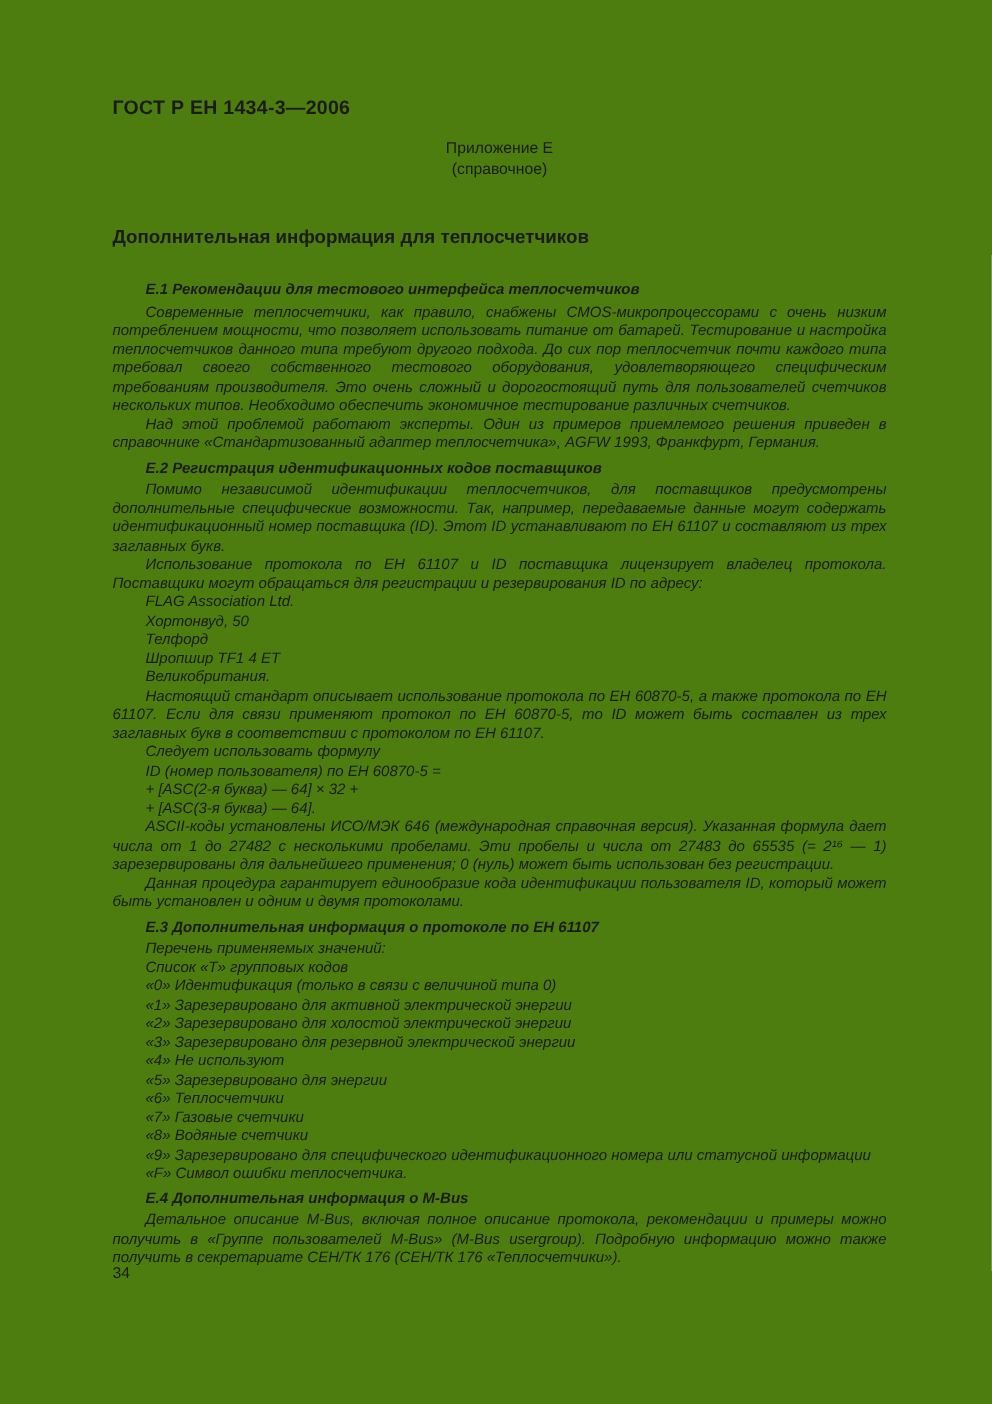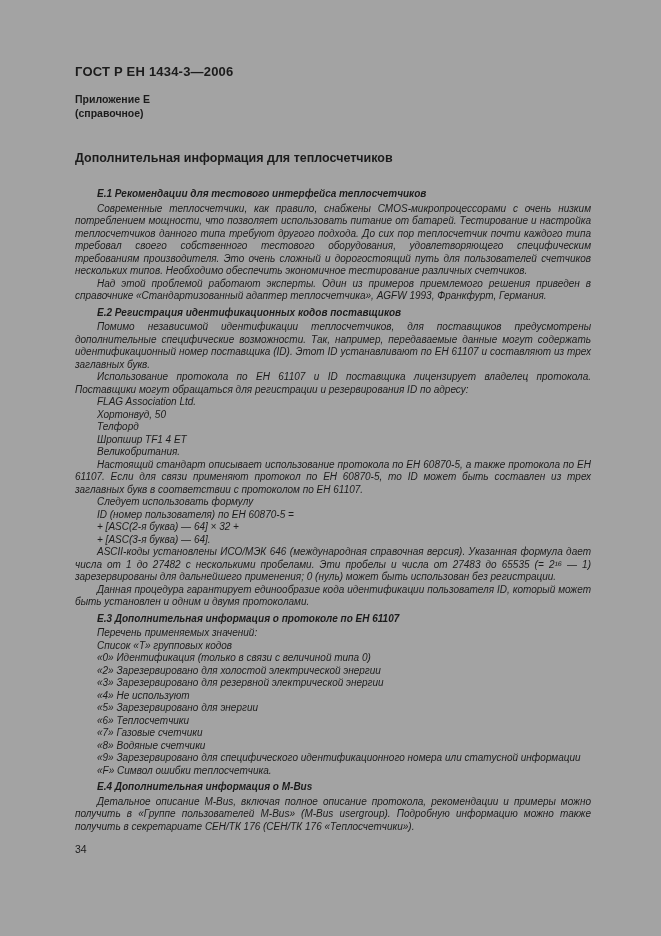--- a/index.html
+++ b/index.html
@@ -6,37 +6,38 @@
   body {
     width: 661px; height: 936px;
     background: #ffffff;
     color: #1b1b1b;
     font-family: "Liberation Sans", "DejaVu Sans", sans-serif;
     overflow: hidden;
   }
   .page {
     position: relative;
     width: 661px; height: 936px;
-    background: #a3a3a3;
+    background: #4d7c0f;
     box-sizing: border-box;
   }
   .doc-header {
     position: absolute;
     left: 75px; top: 64px;
     font-size: 13px;
     font-weight: bold;
     letter-spacing: 0.2px;
     white-space: nowrap;
   }
   .appendix-block {
     position: absolute;
     left: 75px; top: 92px;
     width: 516px;
+    text-align: center;
     font-size: 10.5px;
-    font-weight: bold;
+    font-weight: normal;
     line-height: 14px;
   }
   .doc-title {
     position: absolute;
     left: 75px; top: 151px;
     width: 516px;
     font-size: 12.5px;
     font-weight: bold;
   }
   .doc-body {
@@ -94,20 +95,21 @@
       <p class="line">Следует использовать формулу</p>
       <p class="line">ID (номер пользователя) по ЕН 60870-5 =</p>
       <p class="line">+ [ASC(2-я буква) — 64] × 32 +</p>
       <p class="line">+ [ASC(3-я буква) — 64].</p>
       <p class="para">ASCII-коды установлены ИСО/МЭК 646 (международная справочная версия). Указанная формула дает числа от 1 до 27482 с несколькими пробелами. Эти пробелы и числа от 27483 до 65535 (= 2¹⁶ — 1) зарезервированы для дальнейшего применения; 0 (нуль) может быть использован без регистрации.</p>
       <p class="para">Данная процедура гарантирует единообразие кода идентификации пользователя ID, который может быть установлен и одним и двумя протоколами.</p>
       <p class="heading">Е.3 Дополнительная информация о протоколе по ЕН 61107</p>
       <p class="line">Перечень применяемых значений:</p>
       <p class="line">Список «Т» групповых кодов</p>
       <p class="line">«0» Идентификация (только в связи с величиной типа 0)</p>
+      <p class="line">«1» Зарезервировано для активной электрической энергии</p>
       <p class="line">«2» Зарезервировано для холостой электрической энергии</p>
       <p class="line">«3» Зарезервировано для резервной электрической энергии</p>
       <p class="line">«4» Не используют</p>
       <p class="line">«5» Зарезервировано для энергии</p>
       <p class="line">«6» Теплосчетчики</p>
       <p class="line">«7» Газовые счетчики</p>
       <p class="line">«8» Водяные счетчики</p>
       <p class="line">«9» Зарезервировано для специфического идентификационного номера или статусной информации</p>
       <p class="line">«F» Символ ошибки теплосчетчика.</p>
       <p class="heading">Е.4  Дополнительная информация о M-Bus</p>

